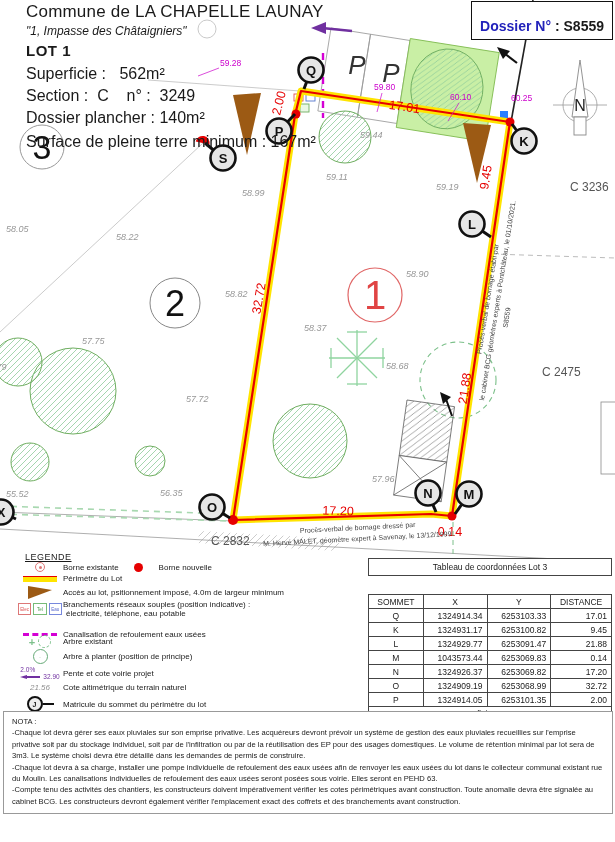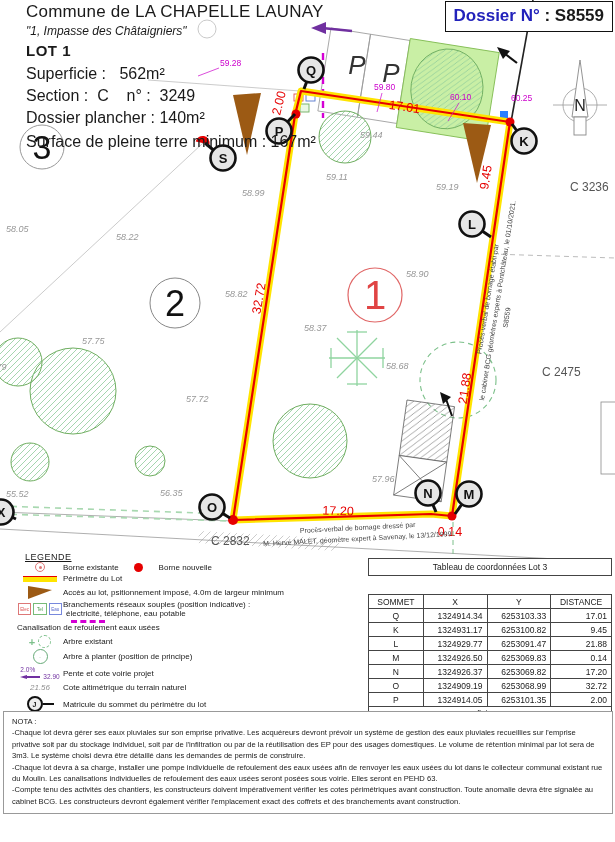--- a/index.html
+++ b/index.html
@@ -7,21 +7,21 @@
        font-family:"Liberation Sans",sans-serif;color:#1a1a1a;}
   #plan-svg{position:absolute;left:0;top:0;z-index:1;}
   
   .hdr{position:absolute;left:26px;top:2px;z-index:3;}
   .hdr .commune{font-size:17px;font-weight:500;letter-spacing:.2px;}
   .hdr .addr{font-size:12px;font-style:italic;margin-top:2px;}
   .hdr .lot{font-size:15px;font-weight:bold;margin-top:4px;letter-spacing:.5px;}
   .hdr .info{font-size:16px;margin-top:6px;}
   .hdr .info.tight{margin-top:4px;}
   .dossier{position:absolute;right:2px;top:1px;z-index:3;border:1.6px solid #111;
-           padding:4px 8px 5px 8px;font-size:17px;font-weight:bold;background:#fff;}
+           padding:16px 8px 5px 8px;font-size:14px;font-weight:bold;background:#fff;}
   .dossier .lbl{color:#2222bb;}
   
   .legend{position:absolute;left:17px;top:550px;width:345px;z-index:3;font-size:8px;}
   .legend .row{position:absolute;left:0;display:flex;align-items:center;}
   .legend .ic{width:46px;display:flex;justify-content:center;align-items:center;flex:none;}
   .lg-title{position:absolute;left:8px;top:2px;font-size:9px;letter-spacing:.5px;
             text-decoration:underline;}
   .ic-borne-ex{width:8px;height:8px;border:1.3px solid #e07777;border-radius:50%;
                display:flex;align-items:center;justify-content:center;}
   .ic-borne-ex i{width:3px;height:3px;background:#e07777;border-radius:50%;}
@@ -346,21 +346,21 @@
     <span class="ic" style="margin-top:3px;">
       <span class="ic-box elec">Elec</span>
       <span class="ic-box tel">Tel</span>
       <span class="ic-box eau">Eau</span>
     </span>
     <span>
       <span>Branchements réseaux souples (position indicative) :</span><br>
       <span style="padding-left:3px;">électricité, téléphone, eau potable</span>
     </span>
   </div>
-  <div class="row" style="top:70px;flex-direction:column;">
+  <div class="row" style="top:80px;">
     <span class="ic">
         <span class="ic-canal"></span>
       </span>
     <span>Canalisation de refoulement eaux usées</span>
   </div>
   <div class="row" style="top:85px;">
     <span class="ic">
         <span class="ic-tree1">+</span>
         <span class="ic-tree1b"></span>
       </span>
@@ -425,21 +425,21 @@
           <td class="r">9.45</td>
         </tr>
     <tr>
           <td class="c">L</td>
           <td class="r">1324929.77</td>
           <td class="r">6253091.47</td>
           <td class="r">21.88</td>
         </tr>
     <tr>
           <td class="c">M</td>
-          <td class="r">1324926.50</td>
+          <td class="r">1043573.44</td>
           <td class="r">6253069.83</td>
           <td class="r">0.14</td>
         </tr>
     <tr>
           <td class="c">N</td>
           <td class="r">1324926.37</td>
           <td class="r">6253069.82</td>
           <td class="r">17.20</td>
         </tr>
     <tr>

